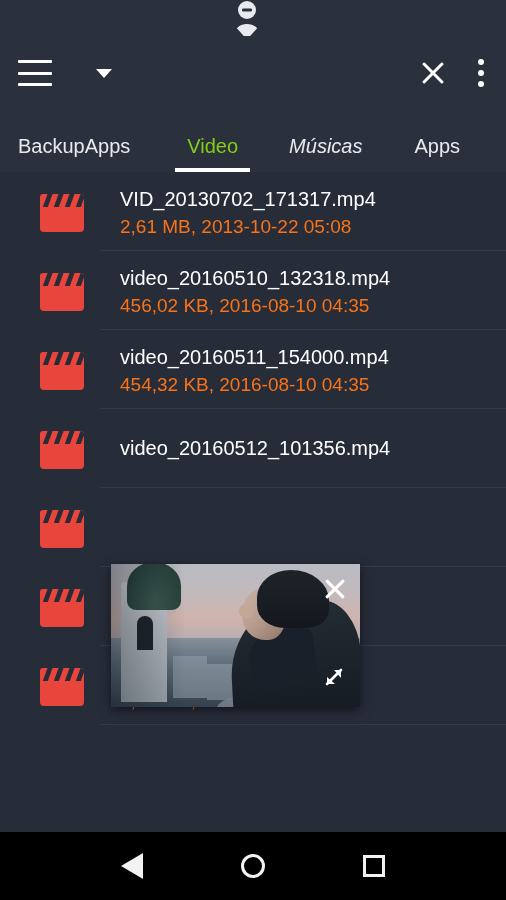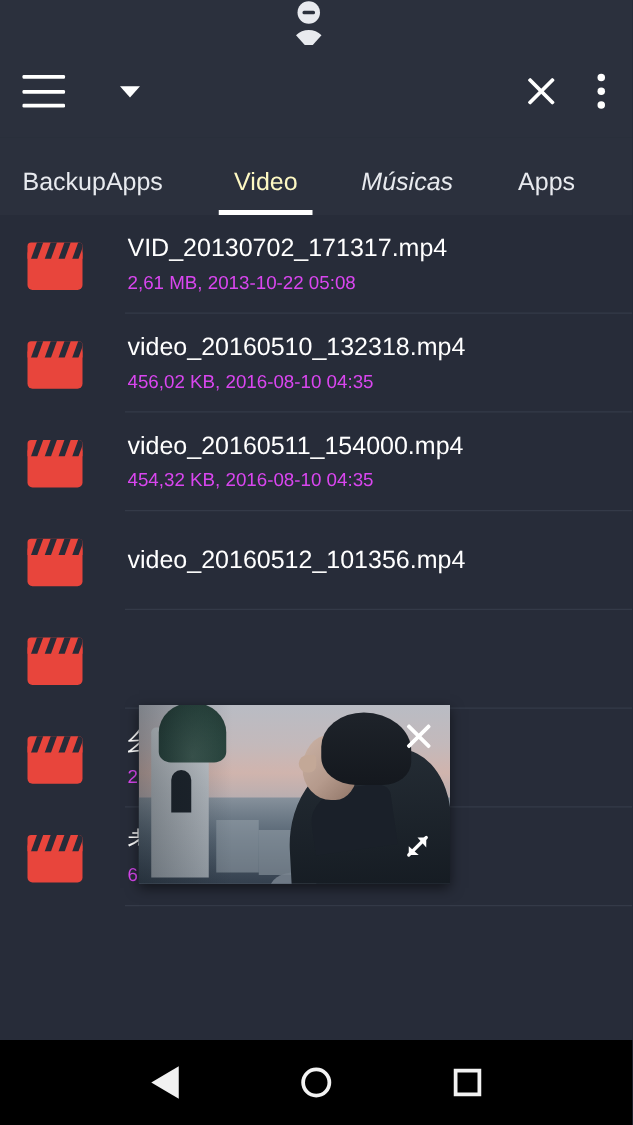--- a/index.html
+++ b/index.html
@@ -106,41 +106,41 @@
   }
   .tab {
     color:#e8eaef;
     font-size:20px;
     white-space:nowrap;
     padding:0 0 14px 0;
     position:relative;
     cursor:pointer;
     flex:0 0 auto;
   }
-  .tab.selected { color:#fef9c3; }
+  .tab.selected { color:#84cc16; }
   .tab.selected::after {
     content:"";
     position:absolute;
     left:-12px; right:-12px; bottom:0;
     height:4px;
     background:#ffffff;
   }
 
   
   .list {
     position:absolute;
     top:172px; left:0; right:0; bottom:68px;
     background:#272c39;
     overflow:hidden;
   }
   .row {
     height:79px;
     display:flex;
     align-items:center;
-    padding-left:22px;
+    padding-left:40px;
     position:relative;
     cursor:pointer;
   }
   .row::after {
     content:"";
     position:absolute;
     left:100px; right:0; bottom:0;
     height:1px;
     background:#343a48;
   }
@@ -172,22 +172,22 @@
   }
   .row-text { flex:1; min-width:0; padding-right:10px; }
   .row-title {
     color:#ffffff;
     font-size:20px;
     white-space:nowrap;
     overflow:hidden;
     line-height:25px;
   }
   .row-sub {
-    color:#d946ef;
-    font-size:15px;
+    color:#f97316;
+    font-size:19px;
     margin-top:6px;
     white-space:nowrap;
     overflow:hidden;
     line-height:18px;
   }
   .row.two-line .row-title {
     white-space:normal;
     overflow:hidden;
     max-height:52px;
   }

